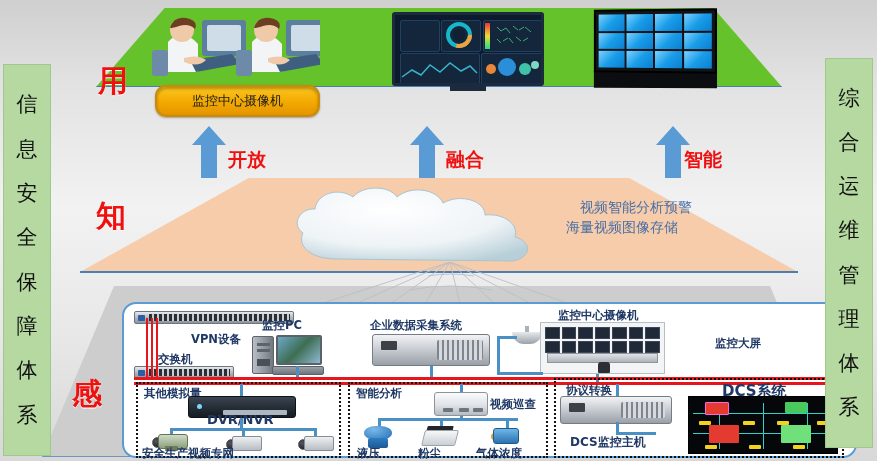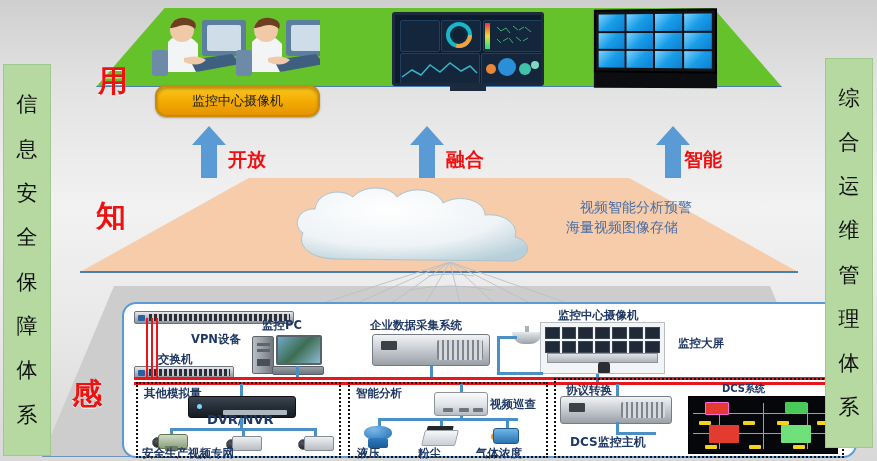--- a/index.html
+++ b/index.html
@@ -446,21 +446,21 @@
         <div></div>
         <div></div>
         <div></div>
         <div></div>
         <div></div>
         <div></div>
     </div>
     <div class="desk"></div>
       <div class="chair"></div>
   </div>
-  <div class="dev-label" style="left:678px;top:336px;">监控大屏</div>
+  <div class="dev-label" style="left:715px;top:336px;">监控大屏</div>
 
   <div class="bluewire v" style="left:296px;top:366px;height:14px;"></div>
   <div class="bluewire v" style="left:430px;top:366px;height:14px;"></div>
   <div class="bluewire v" style="left:596px;top:374px;height:10px;"></div>
   <div class="bluewire v" style="left:497px;top:336px;height:38px;"></div>
   <div class="bluewire h" style="left:497px;top:372px;width:46px;"></div>
   <div class="bluewire h" style="left:497px;top:336px;width:20px;"></div>
 
   <div class="redbus" id="redbus-a"></div>
   <div class="redbus" id="redbus-b"></div>
@@ -529,21 +529,21 @@
   <div class="dashed-box" id="dash-3"></div>
   <div class="dev-label" style="left:566px;top:383px;">协议转换</div>
   <div class="server-box" style="left:560px;top:396px;width:112px;height:28px;">
     <span class="slot"></span>
       <span class="vent"></span>
   </div>
   <div class="bluewire v" style="left:616px;top:384px;height:12px;"></div>
   <div class="bluewire v" style="left:616px;top:422px;height:12px;"></div>
   <div class="bluewire h" style="left:616px;top:432px;width:40px;"></div>
   <div class="dev-label" style="left:570px;top:434px;font-size:12px;">DCS监控主机</div>
-  <div class="dev-label" style="left:722px;top:382px;font-size:10px;">DCS系统</div>
+  <div class="dev-label" style="left:722px;top:382px;font-size:15px;">DCS系统</div>
   <div class="dcs-screen" style="left:688px;top:396px;width:150px;height:58px;">
     <span class="wire" style="left:4px;top:16px;width:142px;"></span>
     <span class="wire" style="left:4px;top:36px;width:142px;"></span>
     <span class="wirev" style="left:30px;top:6px;height:46px;"></span>
     <span class="wirev" style="left:74px;top:6px;height:46px;"></span>
     <span class="wirev" style="left:118px;top:6px;height:46px;"></span>
     <span class="blk" style="left:16px;top:5px;width:22px;height:11px;background:#e33b30;border:1px solid #f6d"></span>
     <span class="blk" style="left:96px;top:5px;width:22px;height:11px;background:#49c95a;"></span>
     <span class="blk" style="left:20px;top:28px;width:30px;height:18px;background:#e33b30;"></span>
     <span class="blk" style="left:92px;top:28px;width:30px;height:18px;background:#6fe07a;"></span>

